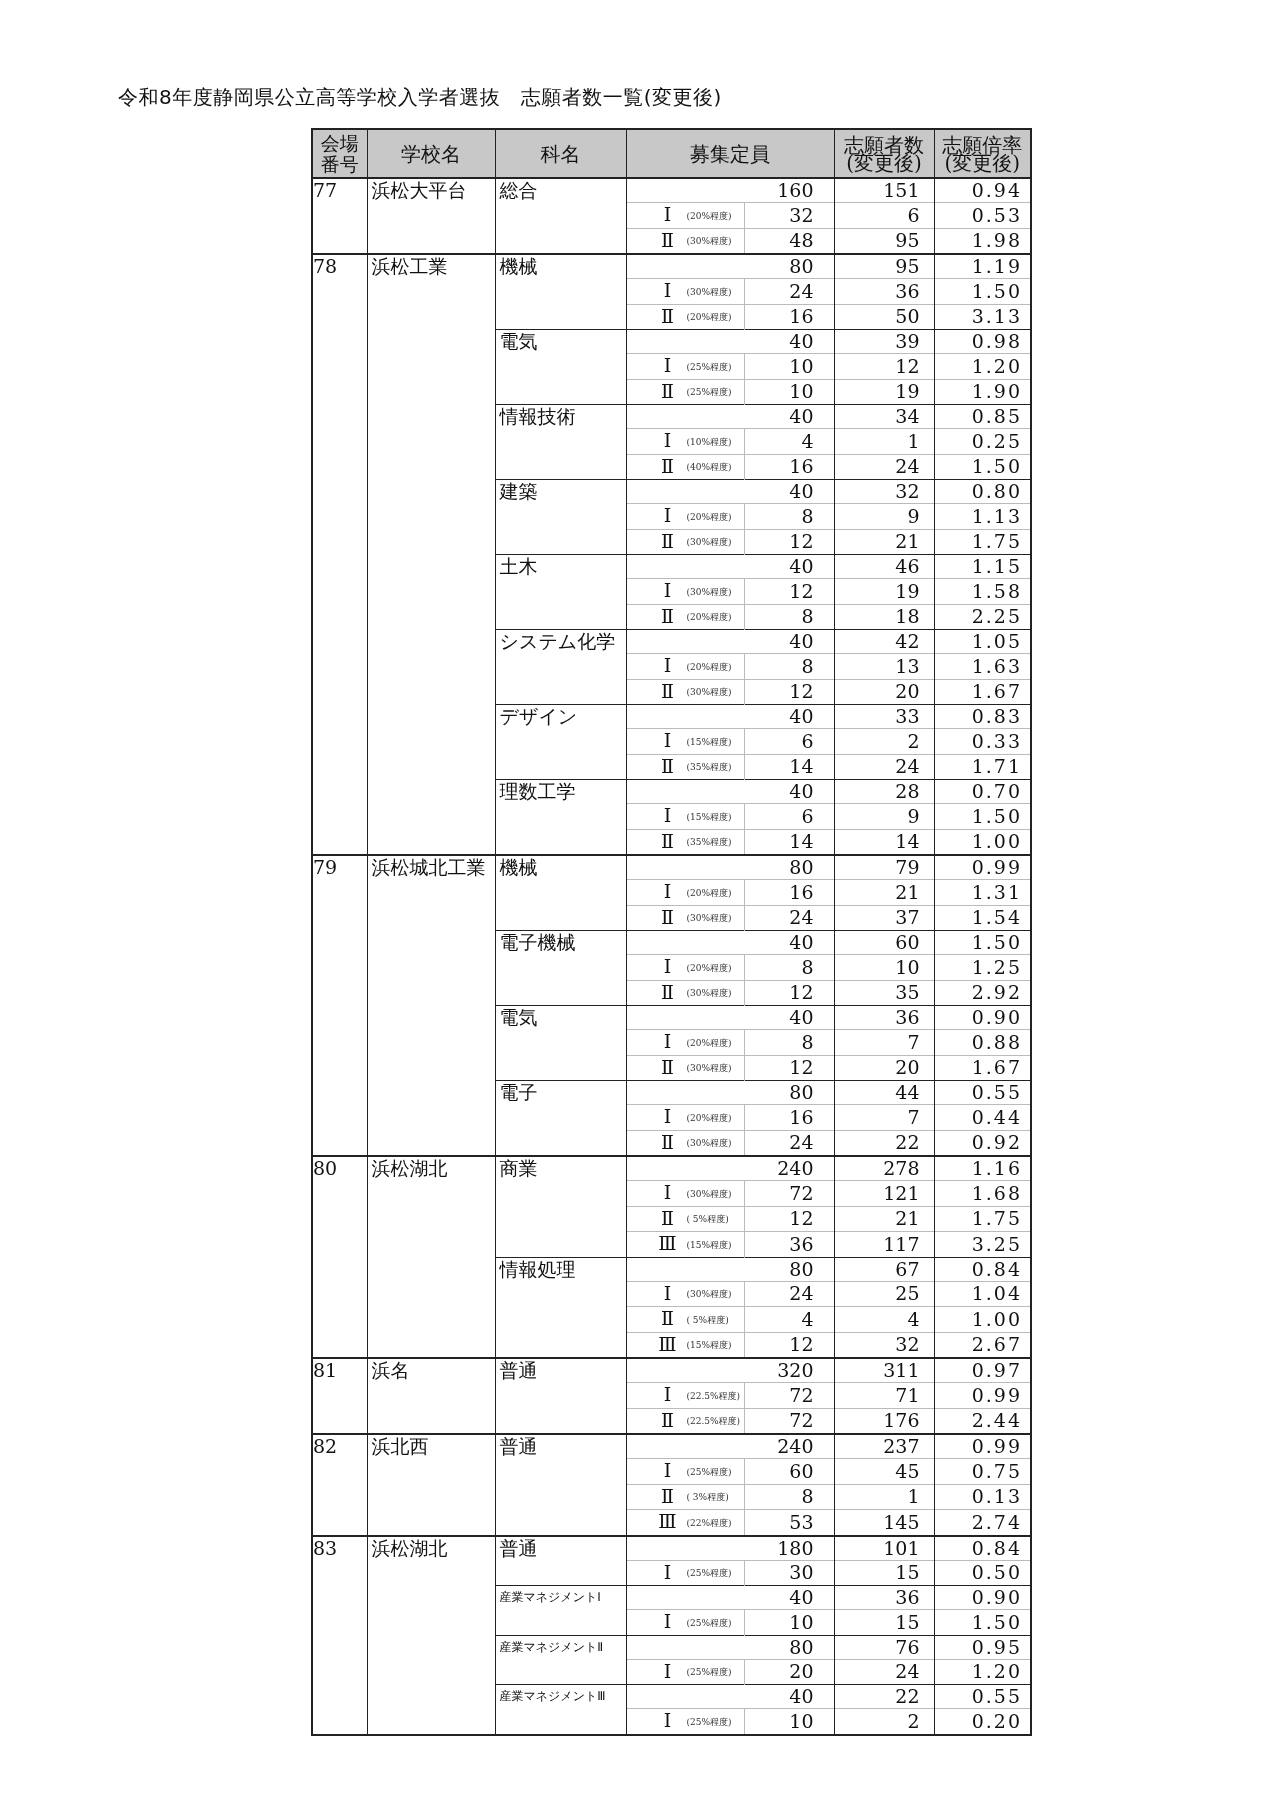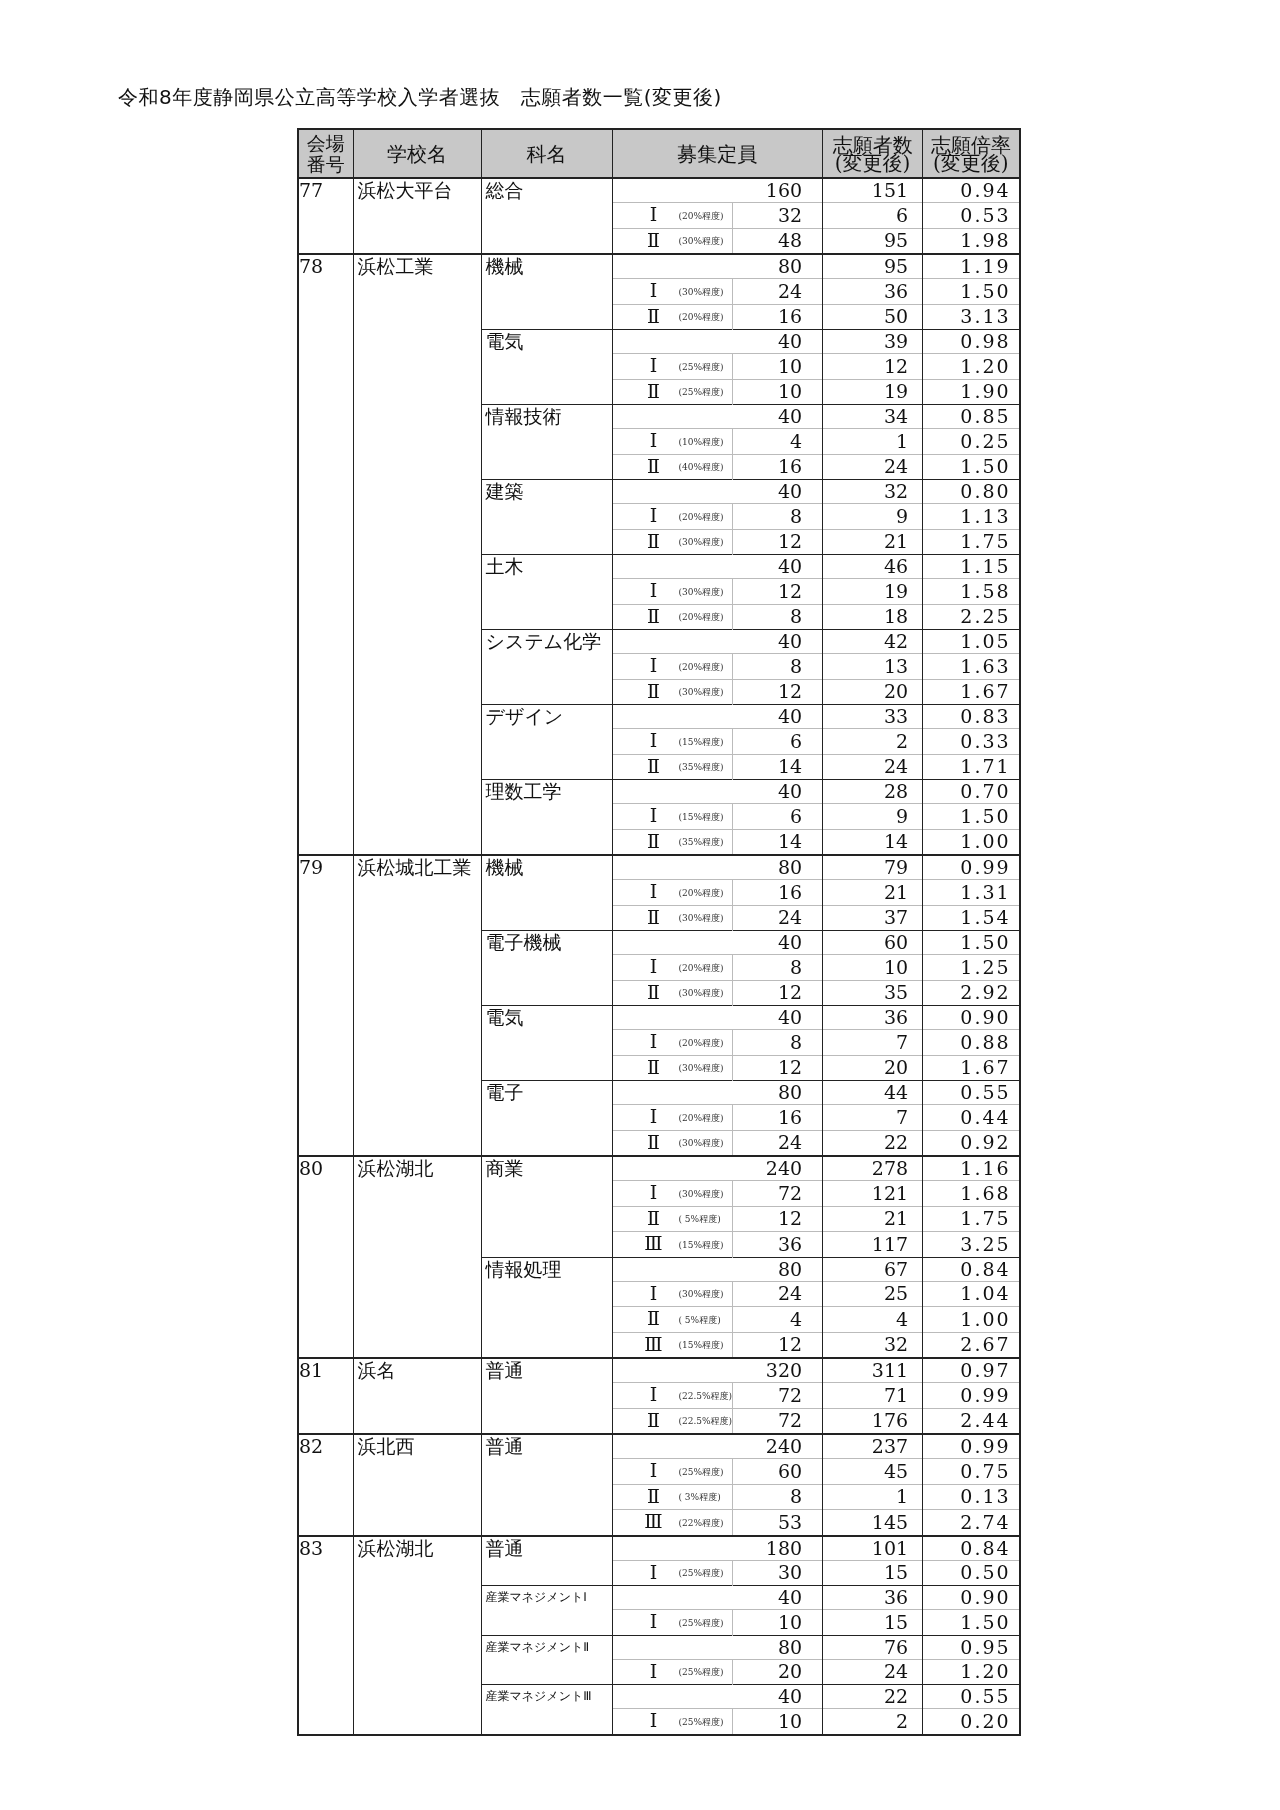--- a/index.html
+++ b/index.html
@@ -1,34 +1,34 @@
 <!DOCTYPE html>
 <html><head>
 <meta charset="utf-8">
 <style>
   html, body { margin:0; padding:0; background:#ffffff; }
   body { width:1280px; height:1810px; position:relative; overflow:hidden;
          font-family:"DejaVu Serif","Liberation Serif",serif; color:#111; }
   .title { position:absolute; left:118px; top:52px; font-family:"DejaVu Sans","Liberation Sans",sans-serif;
            font-size:20px; letter-spacing:0.5px; color:#111; white-space:pre;margin-top:32px; }
-  table.main { position:absolute; left:297px; top:128px; border-collapse:collapse;
+  table.main { position:absolute; left:311px; top:128px; border-collapse:collapse;
                border:2px solid #222; table-layout:fixed; }
   table.main td, table.main th { padding:0; font-weight:normal; }
   th.h { background:#c8c8c8; border:1.5px solid #222; font-size:20px; height:47px;
          text-align:center; vertical-align:middle; line-height:20px; }
   th.h.small { font-size:20px; line-height:18px; }
   th.h.venue { font-size:19px; line-height:21px; }
   td { height:23px; font-size:19px; line-height:23px; }
   td.no { text-align:left; border-left:1.5px solid #222; border-right:1.5px solid #222; vertical-align:top; }
   td.school { border-right:1.5px solid #222; vertical-align:top; padding-left:4px !important; white-space:nowrap; overflow:hidden; }
   td.course { border-right:1.5px solid #222; vertical-align:top; padding-left:4px !important; white-space:nowrap;font-family:Liberation Serif, serif; }
   td.course.small { font-size:12px;margin-left:46px; }
   td.lbl { border-top:1px solid #bbb; white-space:nowrap; }
   td.lbl .roman { display:inline-block; width:26px; text-align:center; margin-left:28px; font-size:19px; }
-  td.lbl .pct { display:inline-block; font-size:9px; color:#333; margin-left:12px; vertical-align:middle; }
+  td.lbl .pct { display:inline-block; font-size:9px; color:#333; margin-left:6px; vertical-align:middle; }
   td.lblempty { border-top:1px solid #bbb; }
   td.cap { text-align:right; padding-right:20px !important; border-right:1.5px solid #222; }
   td.capsub { border-left:1px solid #bbb; border-top:1px solid #bbb; }
   td.num { text-align:right; padding-right:14px !important; border-right:1.5px solid #222; border-top:1px solid #bbb; }
   td.rate { text-align:right; padding-right:8px !important; border-top:1px solid #bbb; letter-spacing:2px; }
   tr.grp-top td.cap, tr.grp-top td.num, tr.grp-top td.rate, tr.grp-top td.lblempty, tr.grp-top td.course { border-top:1.5px solid #222; }
   tr.school-top td { border-top:2px solid #222 !important; }
 </style>
 </head>
 <body>

